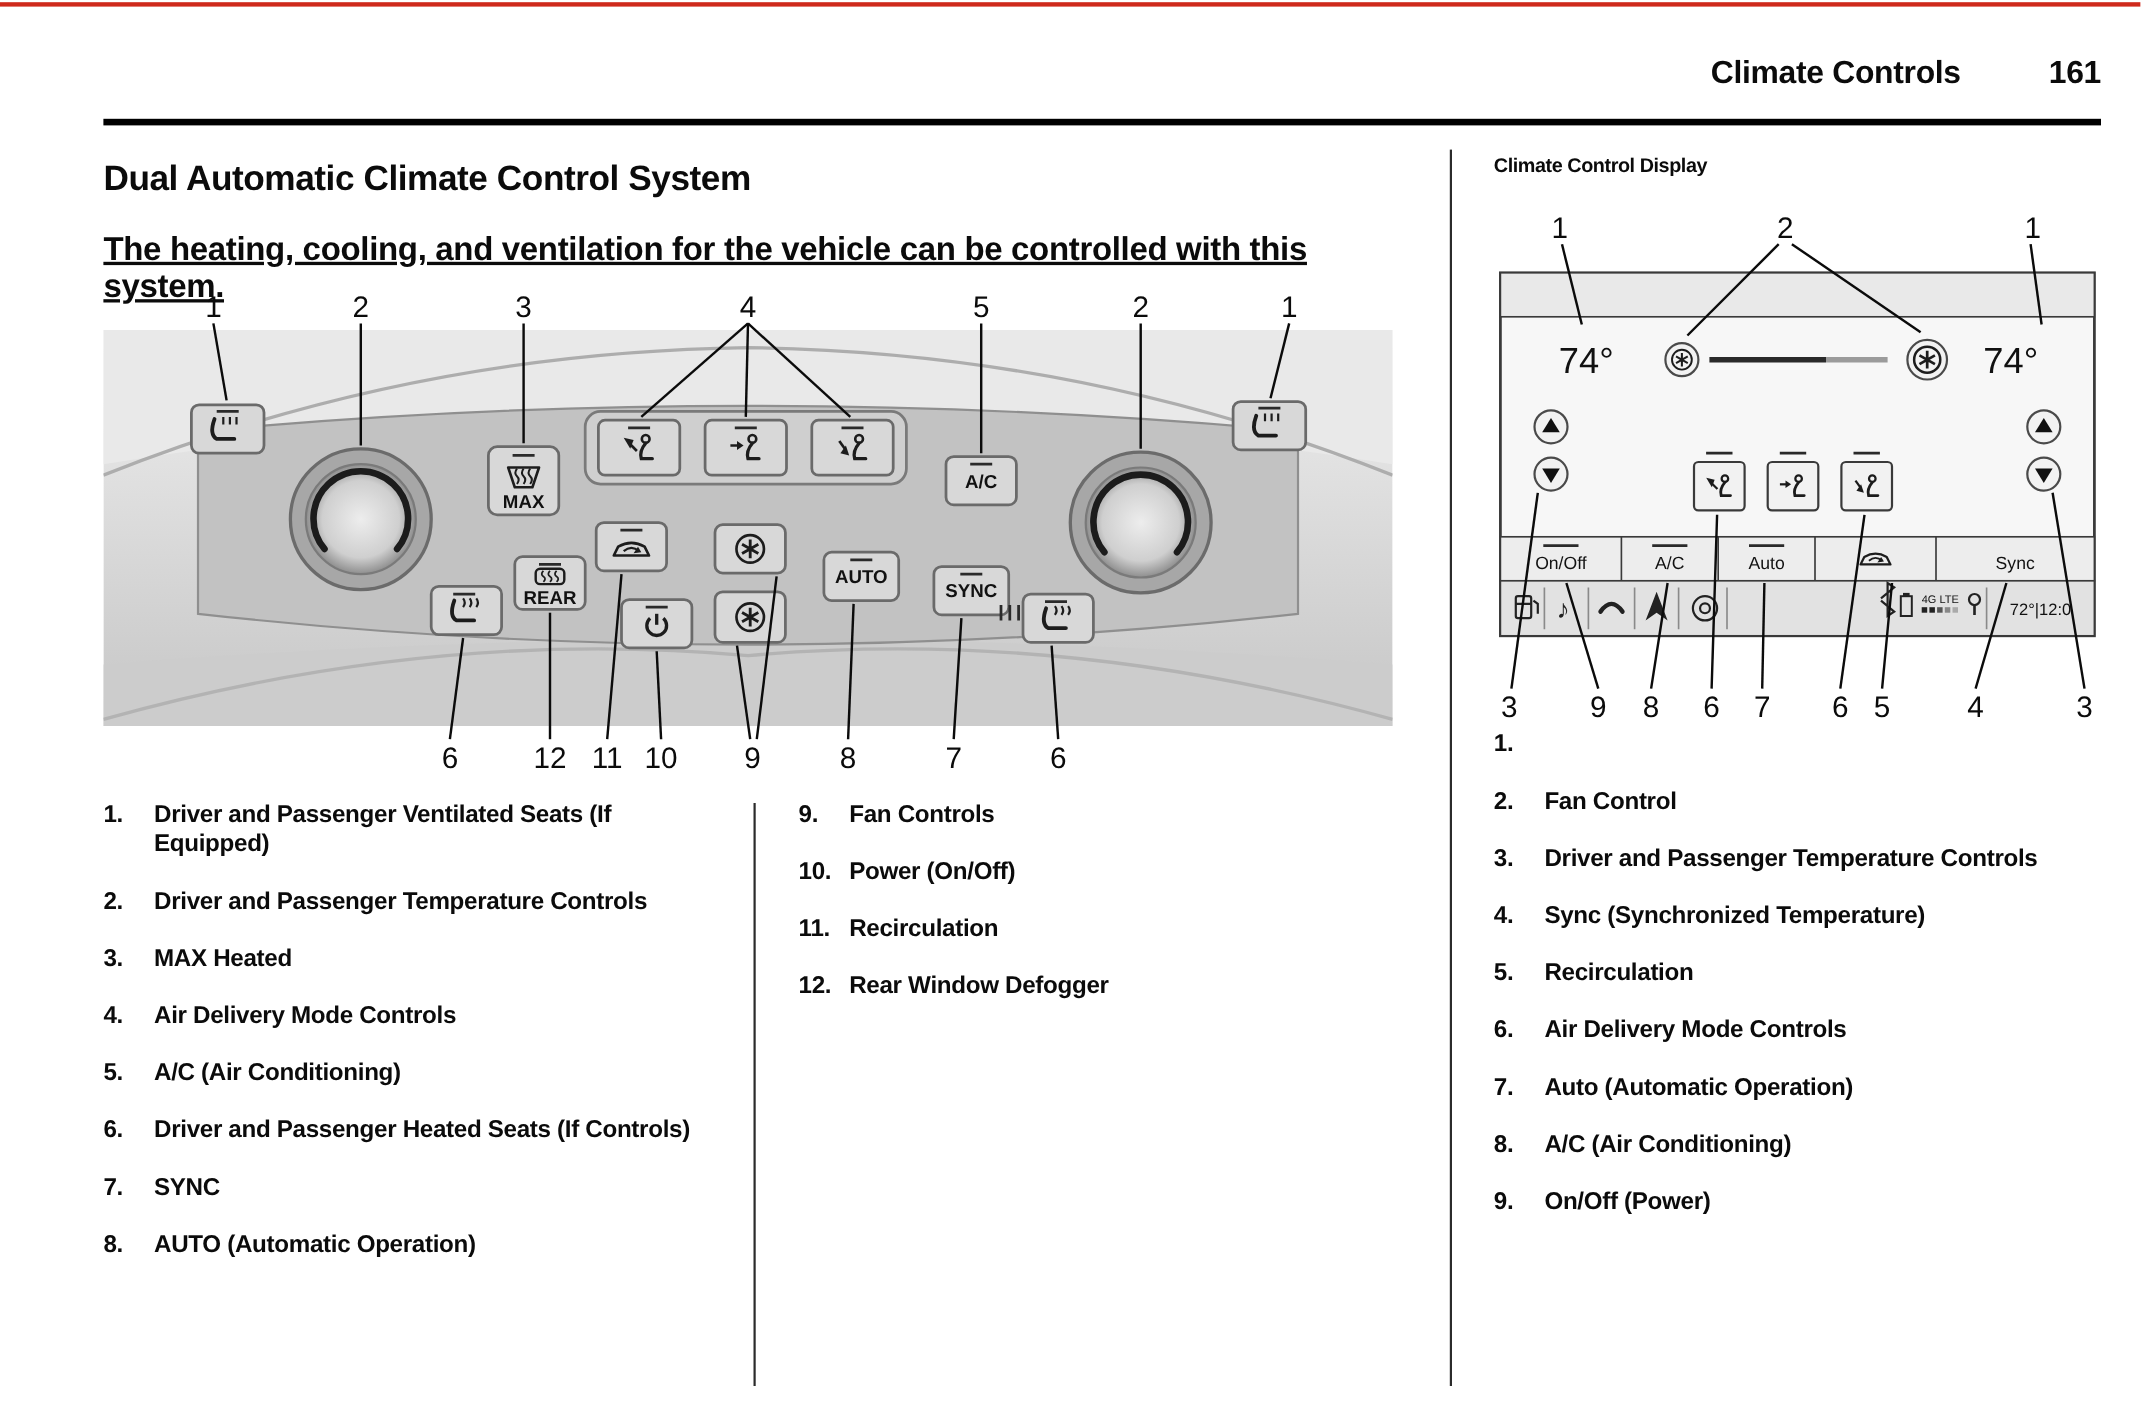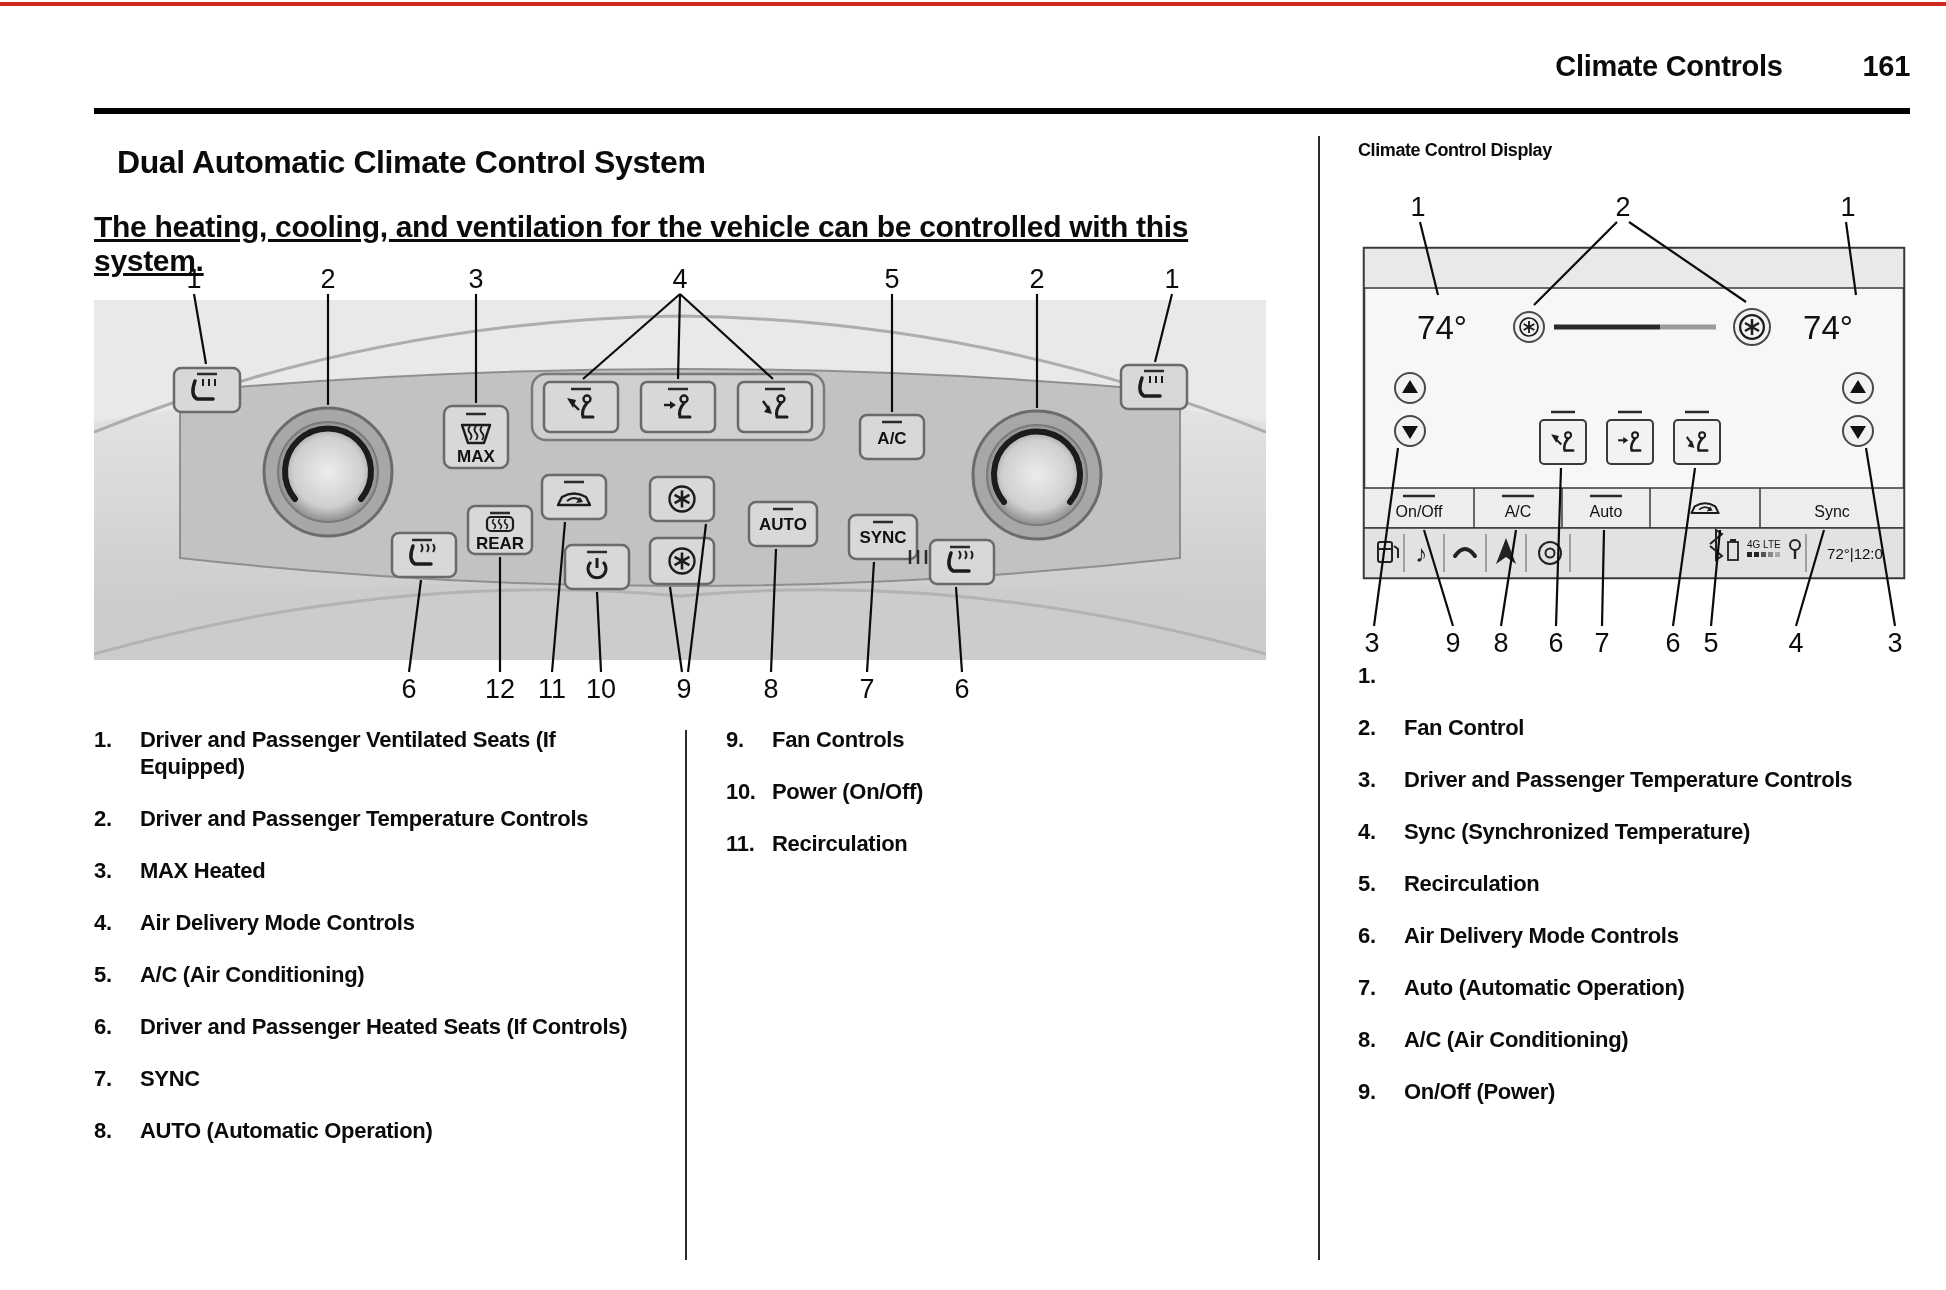--- a/index.html
+++ b/index.html
@@ -5,21 +5,21 @@
   * { margin:0; padding:0; box-sizing:border-box; }
   html,body { background:#ffffff; }
   body {
     width:1946px; height:1290px; position:relative; overflow:hidden;
     font-family:"Liberation Sans", sans-serif; color:#0b0b0b;
   }
   .top-red-line { position:absolute; left:0; top:2px; width:1946px; height:4px; background:#cf2a1c; }
   .header { position:absolute; left:94px; top:50px; width:1816px; display:flex; justify-content:flex-end; align-items:baseline; gap:80px; font-size:29px; font-weight:bold; letter-spacing:-0.3px;text-align:right; }
   .header-rule { position:absolute; left:94px; top:108px; width:1816px; height:6px; background:#000; }
 
-  .left-title { position:absolute; left:94px; top:144px; font-size:32px; font-weight:bold; letter-spacing:-0.4px;margin-left:23px; }
+  .left-title { position:absolute; left:94px; top:144px; font-size:32px; font-weight:bold; letter-spacing:-0.4px; }
   .left-intro { position:absolute; left:94px; top:210px; width:1160px; font-size:30px; font-weight:bold; letter-spacing:-0.3px;text-decoration:underline; }
 
   .panel-figure { position:absolute; left:94px; top:262px; width:1172px; height:445px; }
   .panel-figure svg, .display-figure svg { display:block; width:100%; height:100%; }
 
   .legend { position:absolute; }
   .legend .li { display:flex; margin-bottom:25px; font-size:22px; line-height:27px; font-weight:bold; letter-spacing:-0.3px; }
   .legend .num { width:46px; flex-shrink:0; }
   .legend-l1 { left:94px; top:726px; width:540px; }
   .legend-l2 { left:726px; top:726px; width:430px; }
@@ -321,20 +321,24 @@
       <span class="txt">Fan Controls</span>
     </div>
   <div class="li">
       <span class="num">10.</span>
       <span class="txt">Power (On/Off)</span>
     </div>
   <div class="li">
       <span class="num">11.</span>
       <span class="txt">Recirculation</span>
     </div>
+  <div class="li">
+      <span class="num">12.</span>
+      <span class="txt">Rear Window Defogger</span>
+    </div>
 </div>
 
 <h2 class="right-title">Climate Control Display</h2>
 
 <div class="display-figure">
 <svg viewBox="0 0 552 482">
 
   <rect x="6" y="58" width="540" height="330" fill="#f7f7f7" stroke="#3a3a3a" stroke-width="2.5"></rect>
   <rect x="6" y="58" width="540" height="40" fill="#e9e9e9" stroke="#3a3a3a" stroke-width="1.5"></rect>
 

